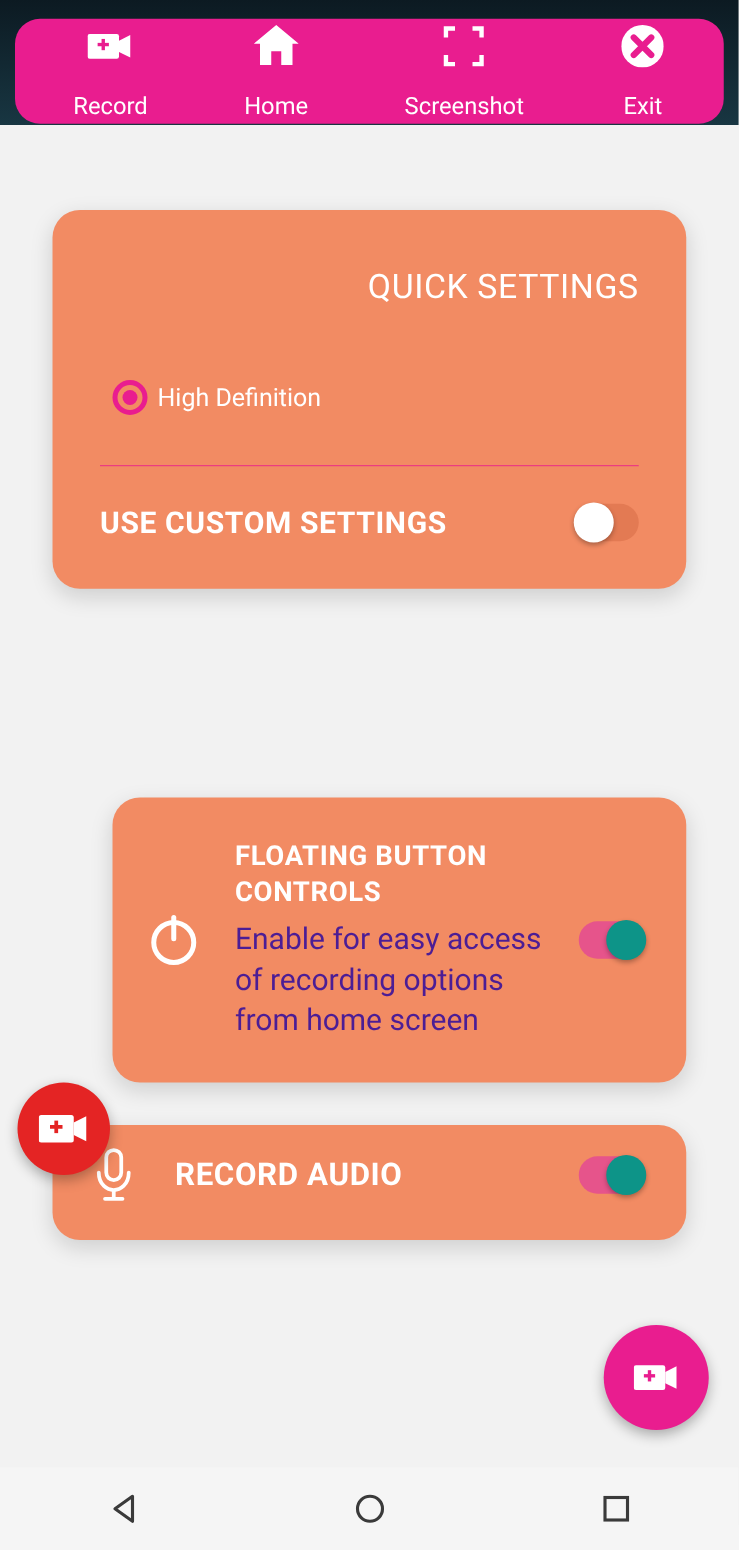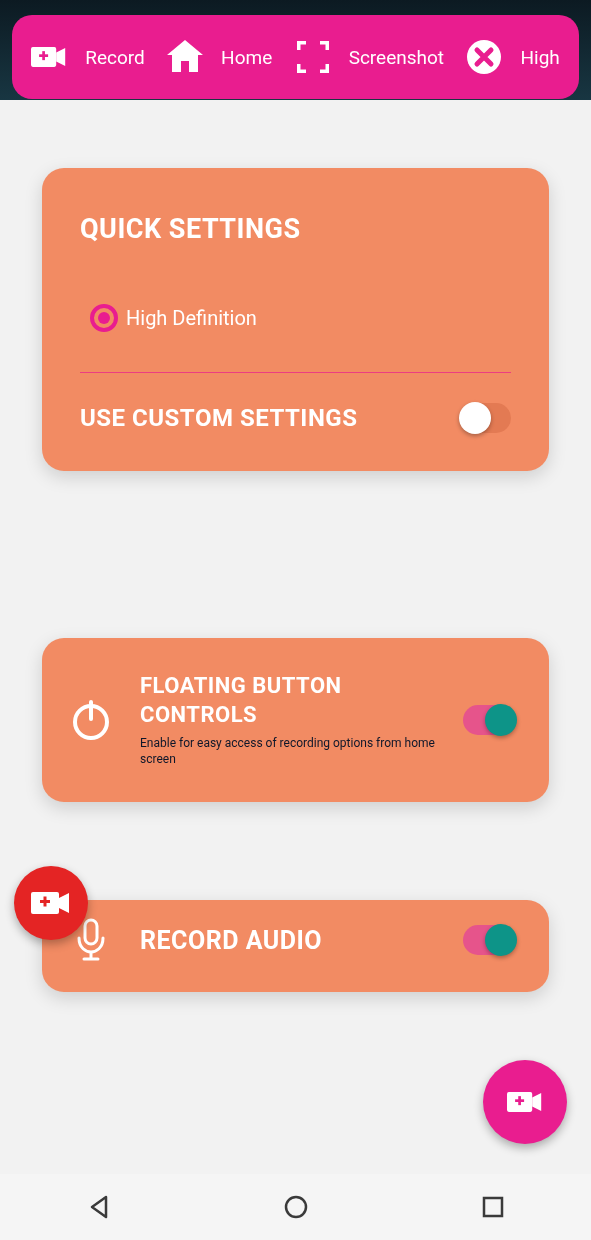--- a/index.html
+++ b/index.html
@@ -1,49 +1,49 @@
 <!DOCTYPE html>
 <html><head>
 <meta charset="utf-8">
 <style>
 * { margin:0; padding:0; box-sizing:border-box; font-family:-apple-system,BlinkMacSystemFont,"Segoe UI",Roboto,sans-serif; }
 html,body { width:591px; height:1240px; overflow:hidden; }
 body { background:#f2f2f2; position:relative; }
 
 .topbar-bg { position:absolute; top:0; left:0; right:0; height:100px; background:linear-gradient(180deg,#0c1a22 0%,#183642 100%); }
 .topbar { position:absolute; top:15px; left:12px; right:12px; height:84px; background:#e91d8f; border-radius:20px; display:flex; align-items:center; justify-content:space-around; padding:8px 8px; }
-.topbtn { display:flex; flex-direction:row; align-items:center; gap:18px; color:#fff; font-size:19px; font-weight:400; }
+.topbtn { display:flex; flex-direction:column; align-items:center; gap:18px; color:#fff; font-size:19px; font-weight:400; }
 .topicon { width:36px; height:36px; display:flex; align-items:center; justify-content:center; }
 .topicon svg { fill:#fff; }
 
 .card { position:absolute; left:42px; right:42px; background:#f28b63; border-radius:22px; box-shadow:0 6px 18px rgba(0,0,0,0.15); color:#fff; }
 
 .card-quick { top:168px; padding:45px 38px 38px; }
-.qtitle { text-align:left; font-size:27px; font-weight:700; letter-spacing:0.5px; margin-bottom:60px; }
+.qtitle { text-align:right; font-size:27px; font-weight:400; letter-spacing:0.5px; margin-bottom:60px; }
 .qradios { display:flex; gap:20px; align-items:flex-start; margin-bottom:40px; padding:0 0 0 10px; }
 .radiogrp { display:flex; align-items:flex-start; gap:8px; flex:1; }
 .radiodot { width:28px; height:28px; border:4px solid #e91d8f; border-radius:50%; display:flex; align-items:center; justify-content:center; flex-shrink:0; margin-top:-1px; }
 .radiodot.sel::after { content:""; width:12px; height:12px; background:#e91d8f; border-radius:50%; }
 .radiolbl { font-size:20px; line-height:1.3; color:#fff; }
 .qdiv { height:1px; background:#e91d8f; opacity:0.7; margin:0 0 30px; }
 .qor { text-align:center; color:#7a4a3a; font-size:21px; font-weight:500; margin-bottom:50px; }
 .qrow { display:flex; align-items:center; justify-content:space-between; }
 .qrow-lbl { font-size:24px; font-weight:700; line-height:1.25; letter-spacing:0.5px; }
 .toggle { width:52px; height:30px; background:#e37a53; border-radius:15px; position:relative; }
 .toggle.off .knob { left:0; background:#fff; }
 .toggle.on { background:#e6548b; }
 .toggle.on .knob { right:-2px; background:#0d9488; }
 .knob { position:absolute; top:-1px; width:32px; height:32px; border-radius:50%; box-shadow:0 2px 4px rgba(0,0,0,0.3); }
 
-.card-float { top:638px; padding:34px 34px 34px 24px; display:flex; align-items:center; gap:24px; }
+.card-float { top:638px; padding:34px 34px 34px 24px; display:flex; align-items:center; gap:24px;margin-left:48px; }
 .sideicon { width:50px; display:flex; justify-content:center; }
 .sideicon svg { stroke:#fff; fill:none; stroke-width:3; }
 .midtxt { flex:1; }
 .midtitle { font-size:22px; font-weight:700; letter-spacing:0.5px; margin-bottom:6px; line-height:1.3; }
-.middesc { font-size:12px; line-height:1.35; color:#0f172a; font-weight:400; }
+.middesc { font-size:24px; line-height:1.35; color:#4c1d95; font-weight:400; }
 
 .card-audio { top:900px; padding:18px 34px 30px 24px; display:flex; align-items:center; gap:24px; }
 .audiotitle { font-size:25px; font-weight:700; letter-spacing:0.5px; flex:1; }
 
 .fab-left { position:absolute; left:14px; top:866px; width:74px; height:74px; background:#e42424; border-radius:50%; display:flex; align-items:center; justify-content:center; box-shadow:0 4px 10px rgba(0,0,0,0.3); }
 .fab-left svg { fill:#fff; }
 
 .fab-right { position:absolute; right:24px; bottom:96px; width:84px; height:84px; background:#e91d8f; border-radius:50%; display:flex; align-items:center; justify-content:center; box-shadow:0 4px 10px rgba(0,0,0,0.3); }
 .fab-right svg { fill:#fff; }
 
@@ -83,21 +83,21 @@
     </div>
     <span>Screenshot</span>
   </div>
   <div class="topbtn">
     <div class="topicon">
       <svg width="34" height="34" viewBox="0 0 34 34">
           <circle cx="17" cy="17" r="17" fill="#fff"></circle>
           <path d="M10 10 L24 24 M24 10 L10 24" stroke="#e91d8f" stroke-width="5" stroke-linecap="round"></path>
         </svg>
     </div>
-    <span>High</span>
+    <span>Exit</span>
   </div>
 </div>
 
 <div class="card card-quick">
   <div class="qtitle">QUICK SETTINGS</div>
   <div class="qradios">
     <div class="radiogrp">
       <div class="radiodot sel"></div>
       <div class="radiolbl">High Definition</div>
     </div>

